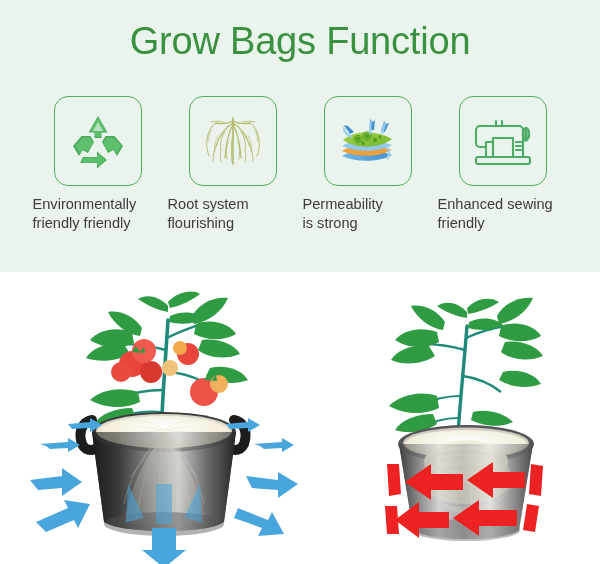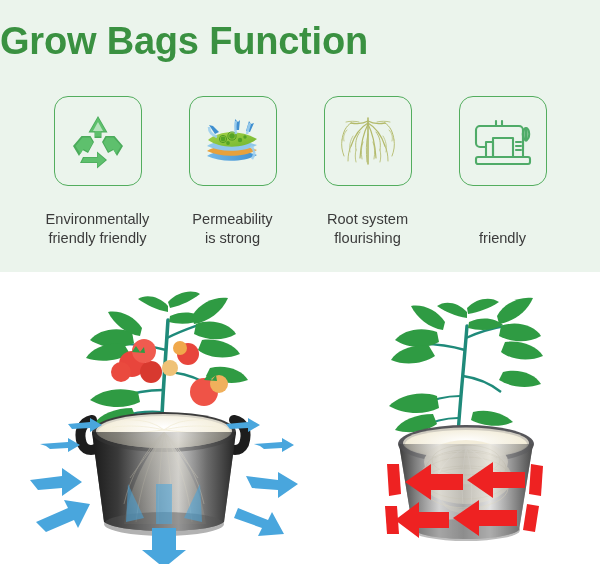--- a/index.html
+++ b/index.html
@@ -30,22 +30,23 @@
     width: 600px;
     height: 272px;
     background: #ebf4ec;
   }
 
   .title {
     position: absolute;
     left: 0;
     top: 20px;
     width: 600px;
+    text-align: center;
     font-size: 38px;
-    font-weight: 700;
+    font-weight: 400;
     letter-spacing: -0.2px;
     color: #3a9141;
     white-space: nowrap;
   }
 
   .features {
     position: absolute;
     left: 0;
     top: 96px;
     width: 600px;
@@ -69,23 +70,22 @@
     box-sizing: border-box;
     display: flex;
     align-items: center;
     justify-content: center;
     background: transparent;
   }
 
   .icon-card svg { display: block; }
 
   .caption {
-    margin-top: 24px;
+    margin-top: 9px;
     width: 130px;
-    text-align: center;
     font-size: 14.6px;
     line-height: 19px;
     color: #3b3b3b;
   }
 
   
   .bottom-panel {
     position: absolute;
     left: 0;
     top: 272px;
@@ -135,75 +135,20 @@
               </g>
               <g fill="#ffffff" opacity="0.55">
                 <path d="M31 12 L36 21 L26 21 Z"></path>
               </g>
             </svg>
           </span>
         </div>
         <div class="caption">
           <span>Environmentally</span><br>
           <span>friendly friendly</span>
-        </div>
-      </div>
-
-      <div class="feature">
-        <div class="icon-card">
-          <span>
-            <svg width="68" height="62" viewBox="0 0 68 62">
-              <defs>
-                <linearGradient id="lgGreen" x1="0" y1="0" x2="1" y2="1">
-                  <stop offset="0" stop-color="#a8d24a"></stop>
-                  <stop offset="1" stop-color="#6fb62e"></stop>
-                </linearGradient>
-                <linearGradient id="lgBlue" x1="0" y1="0" x2="1" y2="0">
-                  <stop offset="0" stop-color="#74b8e8"></stop>
-                  <stop offset="1" stop-color="#3f8fd0"></stop>
-                </linearGradient>
-              </defs>
-
-              <path d="M8 46 C20 39, 40 39, 58 45 C46 52, 22 53, 8 46 Z" fill="url(#lgBlue)"></path>
-
-              <path d="M8 41 C20 34, 40 34, 58 40 C46 47, 22 48, 8 41 Z" fill="#e8a13c"></path>
-
-              <path d="M8 36 C20 29, 40 29, 58 35 C46 42, 22 43, 8 36 Z" fill="#8fc7ea"></path>
-
-              <path d="M9 30 C21 20, 42 20, 58 29 C45 39, 22 39, 9 30 Z" fill="url(#lgGreen)"></path>
-
-              <g fill="#4a9d22" opacity="0.85">
-                <circle cx="24" cy="29" r="2.4"></circle>
-                <circle cx="33" cy="26" r="2.8"></circle>
-                <circle cx="41" cy="30" r="2.2"></circle>
-                <circle cx="29" cy="33" r="1.9"></circle>
-                <circle cx="46" cy="27" r="1.7"></circle>
-              </g>
-              <g fill="none" stroke="#3f8f1d" stroke-width="1" opacity="0.8">
-                <circle cx="24" cy="29" r="3.6"></circle>
-                <circle cx="33" cy="26" r="4.1"></circle>
-              </g>
-
-              <g fill="#3f8fd0">
-                <path d="M16 24 L10 15 L14 16 L20 22 Z"></path>
-                <path d="M36 20 L36 9 L39 12 L41 10 L40 20 Z"></path>
-                <path d="M47 21 L50 11 L52 14 L55 13 L51 22 Z"></path>
-              </g>
-              <g stroke="#9fd0ef" stroke-width="2.6" fill="none" opacity="0.9">
-                <path d="M18 27 C13 25, 10 21, 10 17"></path>
-                <path d="M37 24 C36 18, 36 14, 37 11"></path>
-                <path d="M48 24 C49 19, 50 16, 51 13"></path>
-                <path d="M52 36 C56 40, 56 45, 53 49"></path>
-              </g>
-            </svg>
-          </span>
-        </div>
-        <div class="caption">
-          <span>Permeability</span><br>
-          <span>is strong</span>
         </div>
       </div>
 
       <div class="feature">
         <div class="icon-card">
           <span>
             <svg width="70" height="58" viewBox="0 0 70 58">
               <g stroke="#b3ba6b" fill="none" stroke-linecap="round">
                 <path d="M35 6 L35 52" stroke-width="1.6"></path>
                 <path d="M35 9 C30 12, 24 12, 18 11" stroke-width="1.3"></path>
@@ -237,20 +182,75 @@
         </div>
         <div class="caption">
           <span>Root system</span><br>
           <span>flourishing</span>
         </div>
       </div>
 
       <div class="feature">
         <div class="icon-card">
           <span>
+            <svg width="68" height="62" viewBox="0 0 68 62">
+              <defs>
+                <linearGradient id="lgGreen" x1="0" y1="0" x2="1" y2="1">
+                  <stop offset="0" stop-color="#a8d24a"></stop>
+                  <stop offset="1" stop-color="#6fb62e"></stop>
+                </linearGradient>
+                <linearGradient id="lgBlue" x1="0" y1="0" x2="1" y2="0">
+                  <stop offset="0" stop-color="#74b8e8"></stop>
+                  <stop offset="1" stop-color="#3f8fd0"></stop>
+                </linearGradient>
+              </defs>
+
+              <path d="M8 46 C20 39, 40 39, 58 45 C46 52, 22 53, 8 46 Z" fill="url(#lgBlue)"></path>
+
+              <path d="M8 41 C20 34, 40 34, 58 40 C46 47, 22 48, 8 41 Z" fill="#e8a13c"></path>
+
+              <path d="M8 36 C20 29, 40 29, 58 35 C46 42, 22 43, 8 36 Z" fill="#8fc7ea"></path>
+
+              <path d="M9 30 C21 20, 42 20, 58 29 C45 39, 22 39, 9 30 Z" fill="url(#lgGreen)"></path>
+
+              <g fill="#4a9d22" opacity="0.85">
+                <circle cx="24" cy="29" r="2.4"></circle>
+                <circle cx="33" cy="26" r="2.8"></circle>
+                <circle cx="41" cy="30" r="2.2"></circle>
+                <circle cx="29" cy="33" r="1.9"></circle>
+                <circle cx="46" cy="27" r="1.7"></circle>
+              </g>
+              <g fill="none" stroke="#3f8f1d" stroke-width="1" opacity="0.8">
+                <circle cx="24" cy="29" r="3.6"></circle>
+                <circle cx="33" cy="26" r="4.1"></circle>
+              </g>
+
+              <g fill="#3f8fd0">
+                <path d="M16 24 L10 15 L14 16 L20 22 Z"></path>
+                <path d="M36 20 L36 9 L39 12 L41 10 L40 20 Z"></path>
+                <path d="M47 21 L50 11 L52 14 L55 13 L51 22 Z"></path>
+              </g>
+              <g stroke="#9fd0ef" stroke-width="2.6" fill="none" opacity="0.9">
+                <path d="M18 27 C13 25, 10 21, 10 17"></path>
+                <path d="M37 24 C36 18, 36 14, 37 11"></path>
+                <path d="M48 24 C49 19, 50 16, 51 13"></path>
+                <path d="M52 36 C56 40, 56 45, 53 49"></path>
+              </g>
+            </svg>
+          </span>
+        </div>
+        <div class="caption">
+          <span>Permeability</span><br>
+          <span>is strong</span>
+        </div>
+      </div>
+
+      <div class="feature">
+        <div class="icon-card">
+          <span>
             <svg width="64" height="58" viewBox="0 0 64 58">
               <g fill="none" stroke="#4fab68" stroke-width="2.1" stroke-linejoin="round" stroke-linecap="round">
 
                 <path d="M9 14 L48 14 A4 4 0 0 1 52 18 L52 37"></path>
                 <path d="M9 14 A4 4 0 0 0 5 18 L5 31 A4 4 0 0 0 9 35 L15 35"></path>
 
                 <path d="M15 35 L15 30 L22 30 L22 44"></path>
                 <path d="M15 44 L15 35"></path>
 
                 <path d="M22 26 L42 26 L42 45 L22 45 Z"></path>
@@ -265,21 +265,21 @@
                 <path d="M45 30 L50 30"></path>
                 <path d="M45 34 L50 34"></path>
                 <path d="M45 38 L50 38"></path>
 
                 <path d="M7 45 L57 45 A2 2 0 0 1 59 47 L59 50 A2 2 0 0 1 57 52 L7 52 A2 2 0 0 1 5 50 L5 47 A2 2 0 0 1 7 45 Z"></path>
               </g>
             </svg>
           </span>
         </div>
         <div class="caption">
-          <br>
+          <span>Enhanced sewing</span><br>
           <span>friendly</span>
         </div>
       </div>
 
     </div>
   </div>
 
   <div class="bottom-panel">
 
     <div class="scene scene-left">

